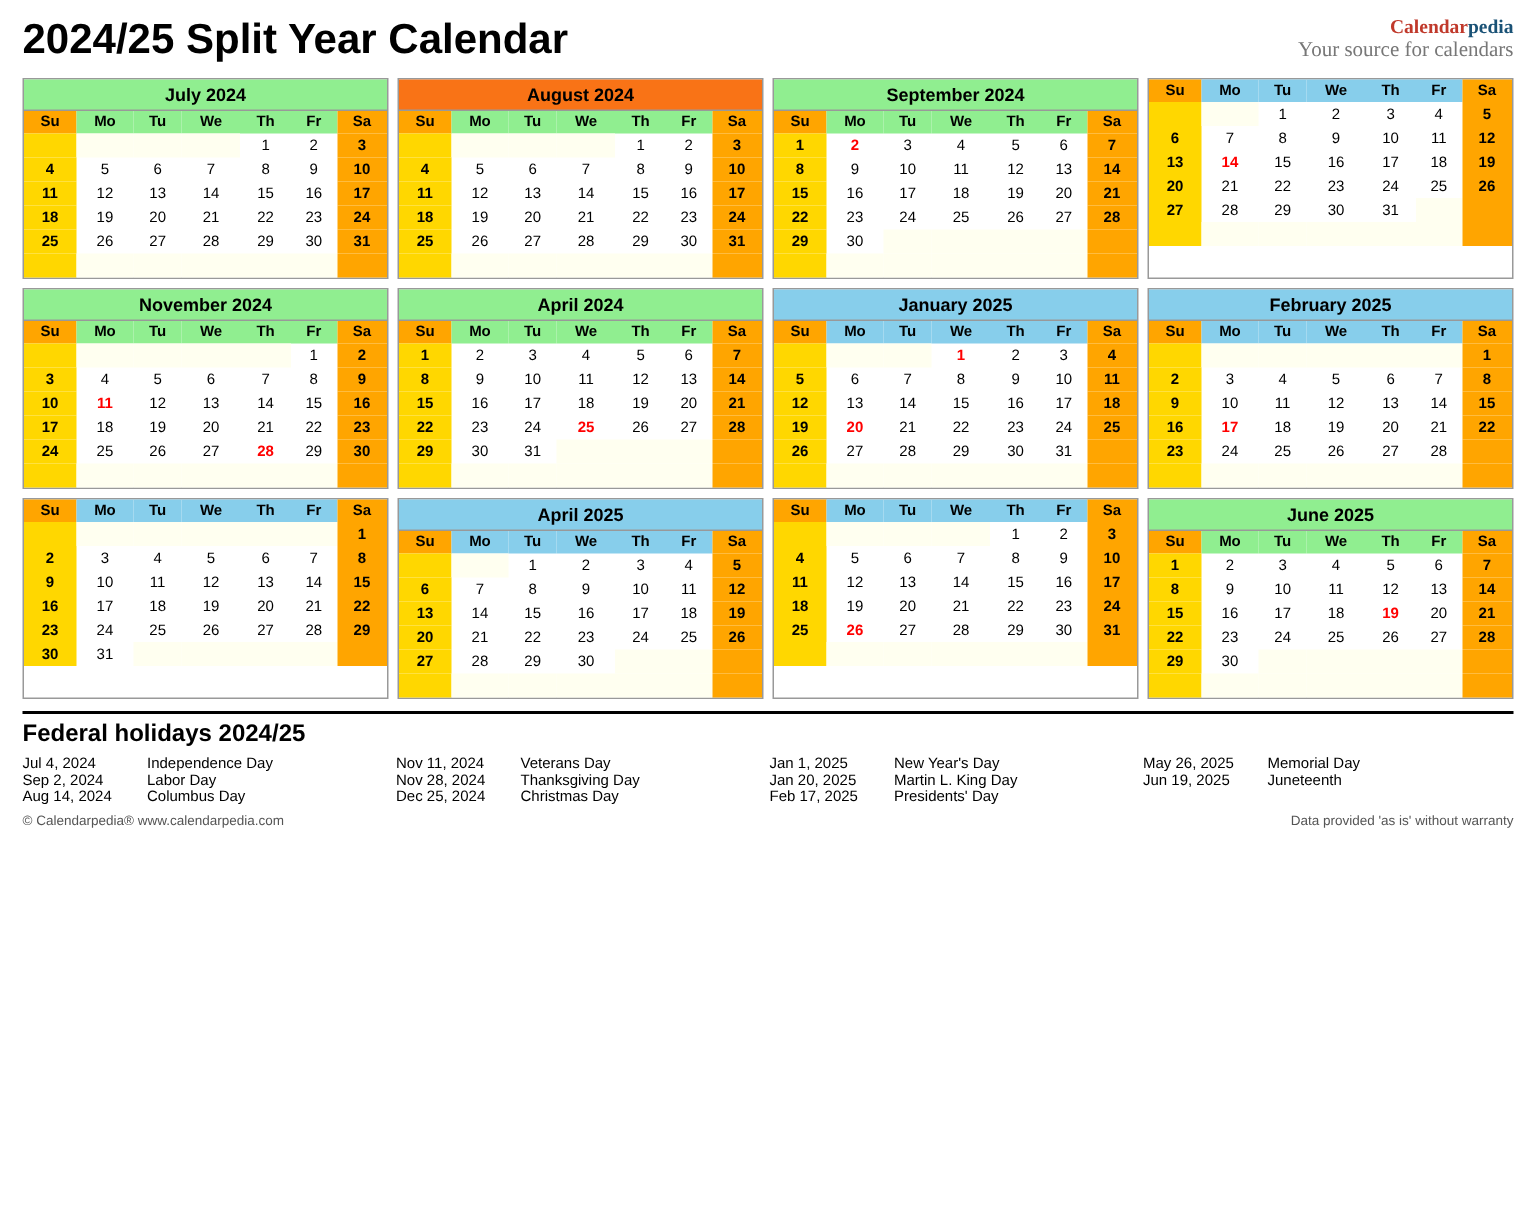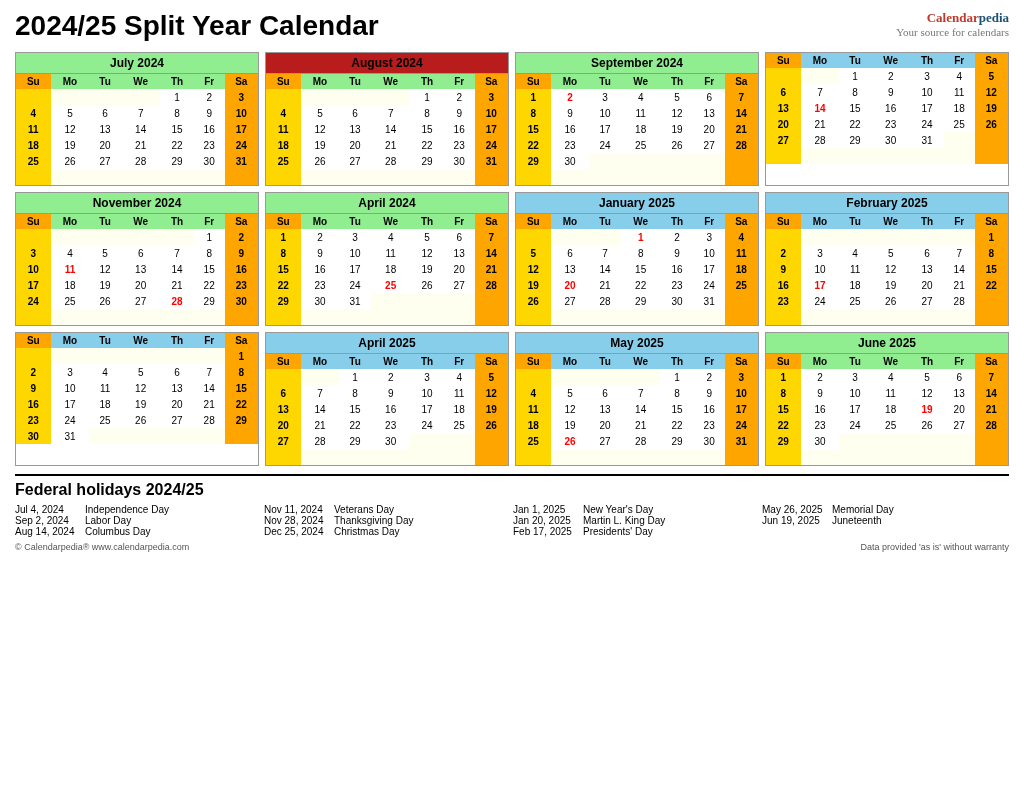--- a/index.html
+++ b/index.html
@@ -69,39 +69,39 @@
       margin-bottom: 5px;
     }
     .holidays-grid {
       display: grid;
       grid-template-columns: repeat(4, 1fr);
       gap: 2px;
       font-size: 10px;
     }
     .holiday-entry {
       display: flex;
-      gap: 5px;
+      gap: 18px;
     }
     .holiday-date { min-width: 65px; font-weight: normal; }
     .footer {
       display: flex;
       justify-content: space-between;
       font-size: 9px;
       color: #555;
       margin-top: 5px;
     }
     .logo-area {
       position: absolute;
       top: 10px;
       right: 15px;
       text-align: right;
       font-size: 11px;
       font-family: Liberation Serif, serif;
     }
-    .logo-sub { font-size: 11px; color: #777; }
+    .logo-sub { font-size: 14px; color: #777; }
     body { position: relative; }
   </style>
 </head>
 <body>
 
 <div class="logo-area">
   <span>
     <span style="color:#c0392b;font-weight:bold;font-size:13px;">Calendar</span><span style="color:#1a5276;font-weight:bold;font-size:13px;">pedia</span>
   </span><br>
   <span class="logo-sub">Your source for calendars</span>
@@ -176,21 +176,21 @@
             <td style="background: rgb(255, 255, 240);"></td>
             <td style="background: rgb(255, 255, 240);"></td>
             <td style="background: rgb(255, 255, 240);"></td>
             <td style="background: rgb(255, 255, 240);"></td>
             <td style="background: rgb(255, 165, 0);"></td>
           </tr>
         </tbody>
       </table>
     </div>
     <div class="calendar">
-      <div class="cal-title" style="background: #b91c1c;">August 2024</div>
+      <div class="cal-title" style="background: #f97316;">August 2024</div>
       <table>
         <thead>
           <tr class="header-row">
             <th style="background: rgb(255, 165, 0);">Su</th>
             <th style="background: rgb(144, 238, 144);">Mo</th>
             <th style="background: rgb(144, 238, 144);">Tu</th>
             <th style="background: rgb(144, 238, 144);">We</th>
             <th style="background: rgb(144, 238, 144);">Th</th>
             <th style="background: rgb(144, 238, 144);">Fr</th>
             <th style="background: rgb(255, 165, 0);">Sa</th>
@@ -822,21 +822,20 @@
             <td style="background: rgb(255, 255, 240);"></td>
             <td style="background: rgb(255, 255, 240);"></td>
             <td style="background: rgb(255, 255, 240);"></td>
             <td style="background: rgb(255, 255, 240);"></td>
             <td style="background: rgb(255, 165, 0);"></td>
           </tr>
         </tbody>
       </table>
     </div>
     <div class="calendar">
-      <div class="cal-title" style="background: rgb(135, 206, 235);">May 2025</div>
       <table>
         <thead>
           <tr class="header-row">
             <th style="background: rgb(255, 165, 0);">Su</th>
             <th style="background: rgb(135, 206, 235);">Mo</th>
             <th style="background: rgb(135, 206, 235);">Tu</th>
             <th style="background: rgb(135, 206, 235);">We</th>
             <th style="background: rgb(135, 206, 235);">Th</th>
             <th style="background: rgb(135, 206, 235);">Fr</th>
             <th style="background: rgb(255, 165, 0);">Sa</th>

